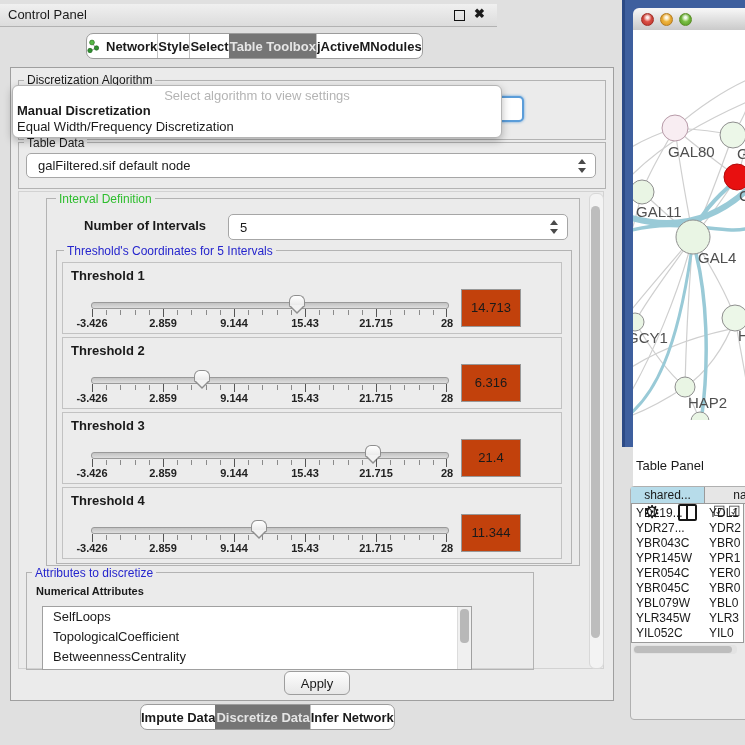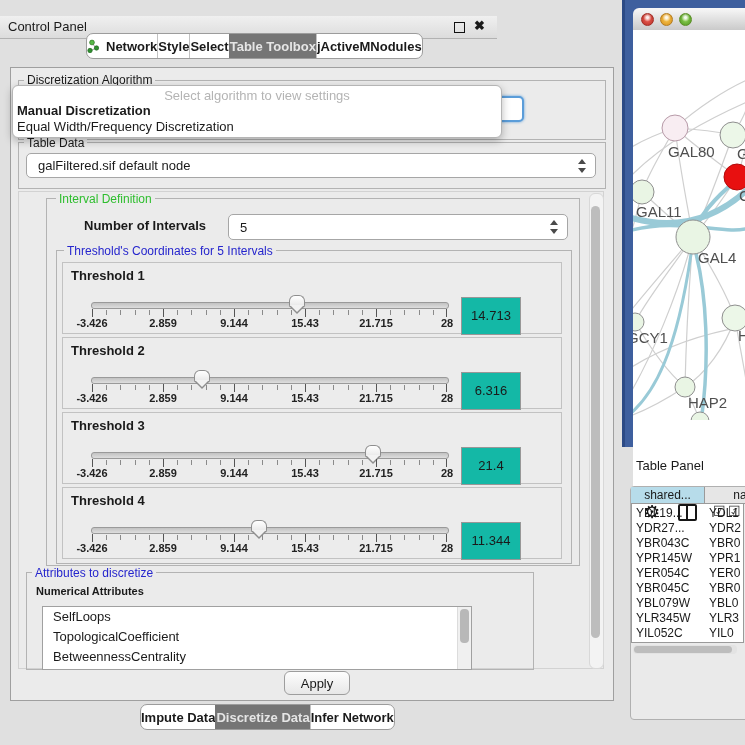--- a/index.html
+++ b/index.html
@@ -1,20 +1,20 @@
 <!DOCTYPE html>
 <html><head>
 <meta charset="utf-8">
 <style>
   html,body{margin:0;padding:0;}
   .root{position:relative;width:745px;height:745px;overflow:hidden;background:#e0e0e0;
         font-family:"Liberation Sans",sans-serif;color:#1a1a1a;}
   .a{position:absolute;}
   
-  .titlebar{left:0;top:16px;width:497px;height:22px;background:linear-gradient(#f0f0f0,#dcdcdc);
+  .titlebar{left:0;top:4px;width:497px;height:22px;background:linear-gradient(#f0f0f0,#dcdcdc);
             border-bottom:1px solid #b2b2b2;}
   .titlebar .title{position:absolute;left:8px;top:3px;font-size:13px;}
   .float-btn{position:absolute;right:32px;top:6px;width:9px;height:9px;border:1.5px solid #111;}
   .close-btn{position:absolute;right:12px;top:2px;font-size:13px;font-weight:bold;}
   .segbar{display:inline-flex;background:#fff;border:1px solid #9c9c9c;border-radius:7px;
           overflow:hidden;height:24px;align-items:stretch;font-size:13px;font-weight:600;}
   .seg{display:flex;align-items:center;padding:0 0;border-left:1px solid #c2c2c2;white-space:nowrap;}
   .seg:first-child{border-left:none;}
   .seg.sel{background:#757575;color:#e5e5e5;border-left-color:#757575;}
   .mainpanel{left:10px;top:67px;width:602px;height:632px;background:#ebebeb;border:1px solid #9f9f9f;}
@@ -44,22 +44,22 @@
          border-radius:6px 6px 2px 2px;}
   .thumb::before{content:'';position:absolute;left:-1px;top:10px;border-left:8px solid transparent;
          border-right:8px solid transparent;border-top:8px solid #8e8e8e;}
   .thumb::after{content:'';position:absolute;left:0;top:9px;border-left:7px solid transparent;
          border-right:7px solid transparent;border-top:7px solid #f2f2f2;}
   .ticks{position:absolute;left:29px;top:47px;width:355px;height:5px;
          background:repeating-linear-gradient(to right,#8a8a8a 0,#8a8a8a 1px,transparent 1px,transparent 4%);}
   .majortick{position:absolute;top:46px;width:1px;height:8px;background:#555;}
   .ticklabels{position:absolute;left:29px;top:54px;width:355px;height:12px;font-size:11px;font-weight:bold;color:#222;}
   .ticklabels span{position:absolute;transform:translateX(-50%);white-space:nowrap;}
-  .valuebox{position:absolute;left:398px;top:26px;width:58px;height:36px;background:#14b8a6;
-            border:1px solid #979797;font-size:13px;text-align:center;line-height:36px;margin-top:8px;}
+  .valuebox{position:absolute;left:398px;top:26px;width:58px;height:36px;background:#c2410c;
+            border:1px solid #979797;font-size:13px;text-align:center;line-height:36px;}
   .listbox{left:42px;top:606px;width:428px;height:62px;background:#fff;border:1px solid #a0a0a0;
            overflow:hidden;font-size:13px;}
   .listbox .li{padding:1px 0 1px 10px;line-height:18px;white-space:nowrap;}
   .vsb-track{background:#f3f3f3;border:1px solid #d8d8d8;border-radius:6px;}
   .vsb-thumb{background:#bdbdbd;border-radius:5px;}
   .btn{position:absolute;background:linear-gradient(#fdfdfd,#e7e7e7);border:1px solid #9d9d9d;
        border-radius:6px;font-size:13px;display:flex;align-items:center;justify-content:center;margin-left:16px;}
   
   .blueframe{left:622px;top:0;width:123px;height:447px;background:#3e5f9e;border-left:3px solid #2c4a85;box-sizing:border-box;}
   .macbar{left:633px;top:8px;width:112px;height:22px;background:linear-gradient(#f8f8f8,#cacaca);

